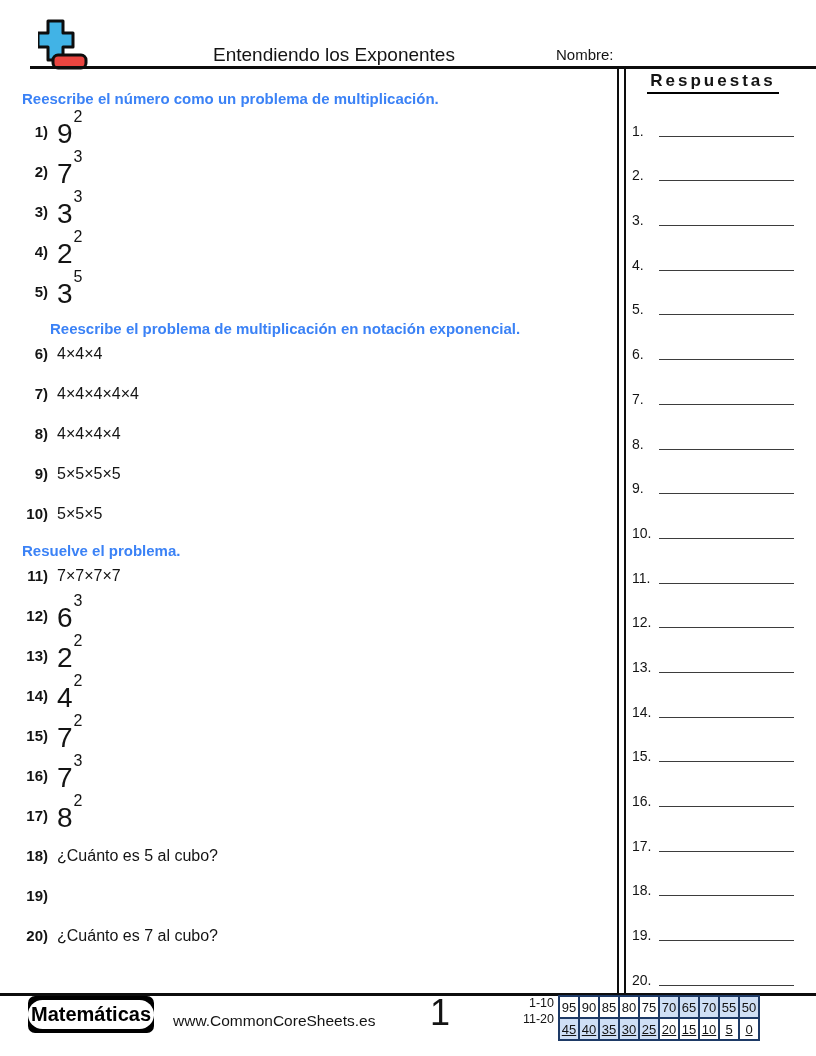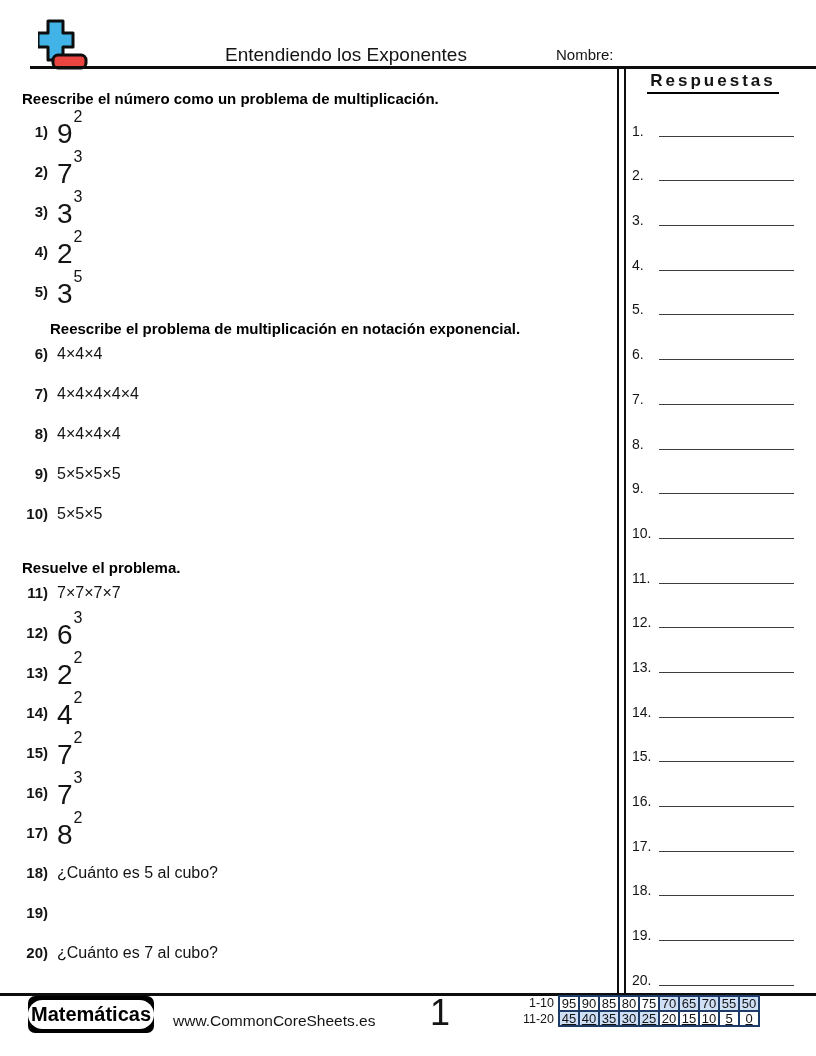--- a/index.html
+++ b/index.html
@@ -9,31 +9,31 @@
     --logo_red:#ea4540;
     --ink:#141414;
   }
   *{margin:0;padding:0;box-sizing:border-box;}
   html,body{background:#fff;}
   body{font-family:"Liberation Sans", sans-serif;color:var(--ink);}
   .page{position:relative;width:816px;height:1056px;background:#fff;overflow:hidden;}
 
   
   .logo{position:absolute;left:38px;top:19px;}
-  .header-title{position:absolute;left:16px;width:660px;text-align:center;top:44px;font-size:19px;}
+  .header-title{position:absolute;left:4px;width:660px;text-align:center;top:44px;font-size:19px;}
   .name-label{position:absolute;left:556px;top:46px;font-size:15px;}
   .name-field{position:absolute;left:612px;top:46px;width:180px;height:20px;}
   .header-rule{position:absolute;left:30px;right:0;top:66px;height:3px;background:#0d0d0d;}
 
   
   .content{position:absolute;left:22px;top:68px;width:580px;}
-  .instruction{font-weight:bold;font-size:15px;color:#000000;}
+  .instruction{font-weight:bold;font-size:15px;color:#3b82f6;}
   .instr-1{margin-top:22px;}
   .instr-2{margin-top:3px;margin-left:28px;}
-  .instr-3{margin-top:20px;}
+  .instr-3{margin-top:3px;}
   .problems{margin-top:0;}
   .problems.first{margin-top:10px;}
   .problems.tight{margin-top:2px;}
   .prob{height:40px;display:flex;align-items:flex-start;}
   .pnum{width:26px;text-align:right;font-weight:bold;font-size:15px;padding-top:6px;flex:0 0 auto;}
   .ppower{font-size:28px;line-height:1;margin-left:9px;padding-top:3px;}
   .ppower sup{font-size:16px;position:relative;top:-11px;margin-left:1px;}
   .ptext{font-size:16px;margin-left:9px;padding-top:6px;}
 
   
@@ -56,21 +56,21 @@
   .brand-pill{background:#fff;border-radius:16px;width:130px;height:29px;display:flex;
          align-items:center;justify-content:center;font-weight:bold;font-size:20px;color:#000;}
   .website{position:absolute;left:173px;top:1012px;font-size:15.5px;}
   .pageno{position:absolute;left:420px;top:992px;width:40px;text-align:center;font-size:36px;}
   .grade{position:absolute;left:508px;top:995px;display:flex;}
   .glabels{display:flex;flex-direction:column;margin-right:4px;}
   .glabel{height:16px;line-height:16px;font-size:12.5px;text-align:right;min-width:46px;}
   .gtable{display:flex;flex-direction:column;}
   .grow{display:flex;}
   .grow + .grow{margin-top:-2px;text-decoration:underline;}
-  .gcell{width:22px;height:17px;border:2px solid var(--table_border);background:#fff;
+  .gcell{width:22px;height:24px;border:2px solid var(--table_border);background:#fff;
          display:flex;align-items:center;justify-content:center;font-size:13px;}
   .gcell + .gcell{margin-left:-2px;}
   .gcell.hl{background:var(--highlight_blue);}
 </style>
 </head>
 <body>
 
 <div class="page">
 
   <svg class="logo" width="50" height="51" viewBox="0 0 50 51">

